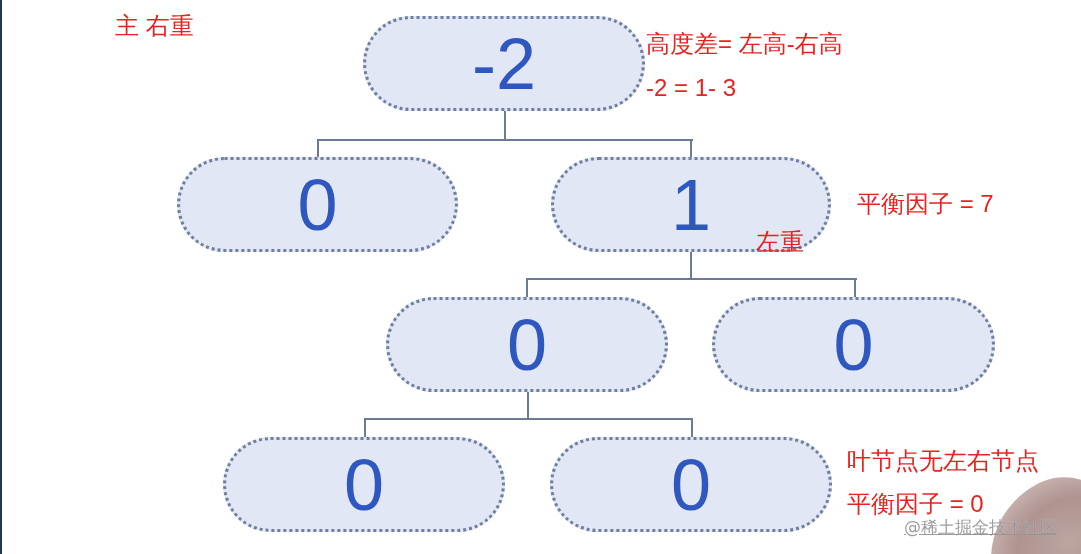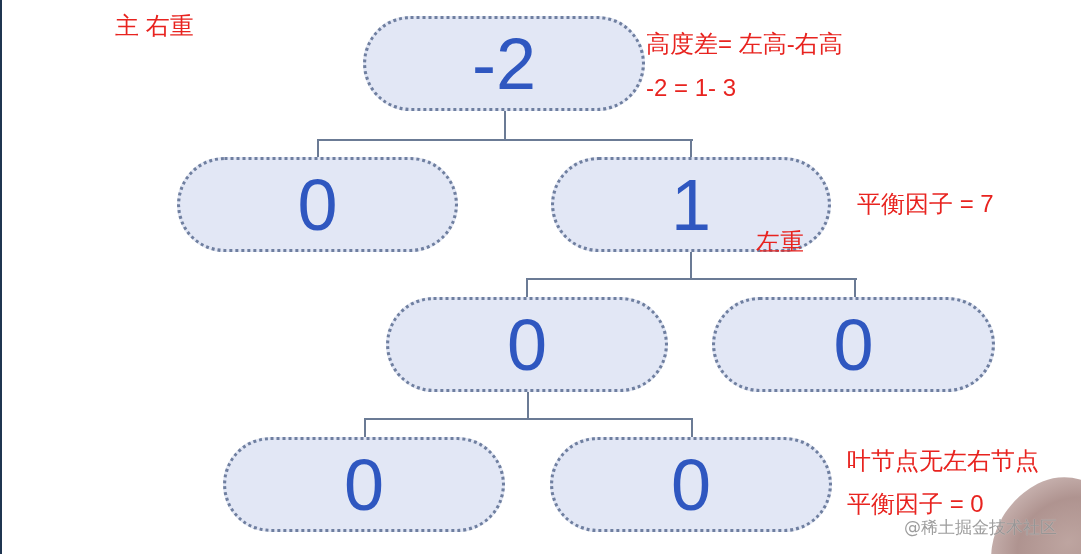--- a/index.html
+++ b/index.html
@@ -50,20 +50,21 @@
       line-height: 1.3;
       white-space: nowrap;
     }
     .watermark {
       position: absolute;
       color: rgba(140,140,140,0.85);
       font-family: "DejaVu Sans", sans-serif;
       font-size: 17px;
       white-space: nowrap;
       text-shadow: 0 0 1px rgba(255,255,255,0.6);
+      text-decoration: underline;
     }
     .finger {
       position: absolute;
       right: -40px;
       bottom: -40px;
       width: 140px;
       height: 110px;
       background: radial-gradient(ellipse at 60% 60%, #b89d98 0%, #a88a86 45%, #c9b3b0 80%, rgba(230,220,218,0) 100%);
       border-radius: 60% 40% 30% 70% / 70% 50% 50% 30%;
       transform: rotate(-28deg);

